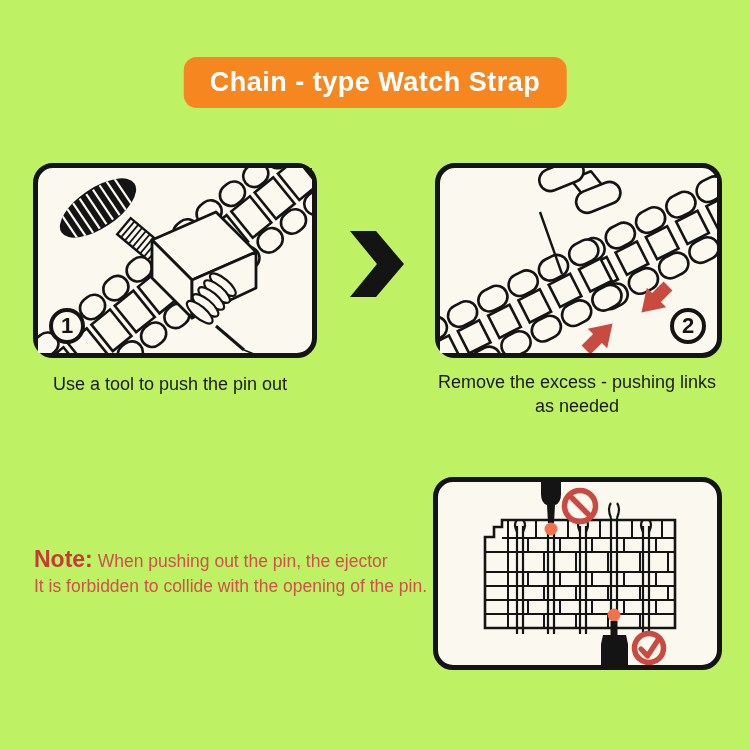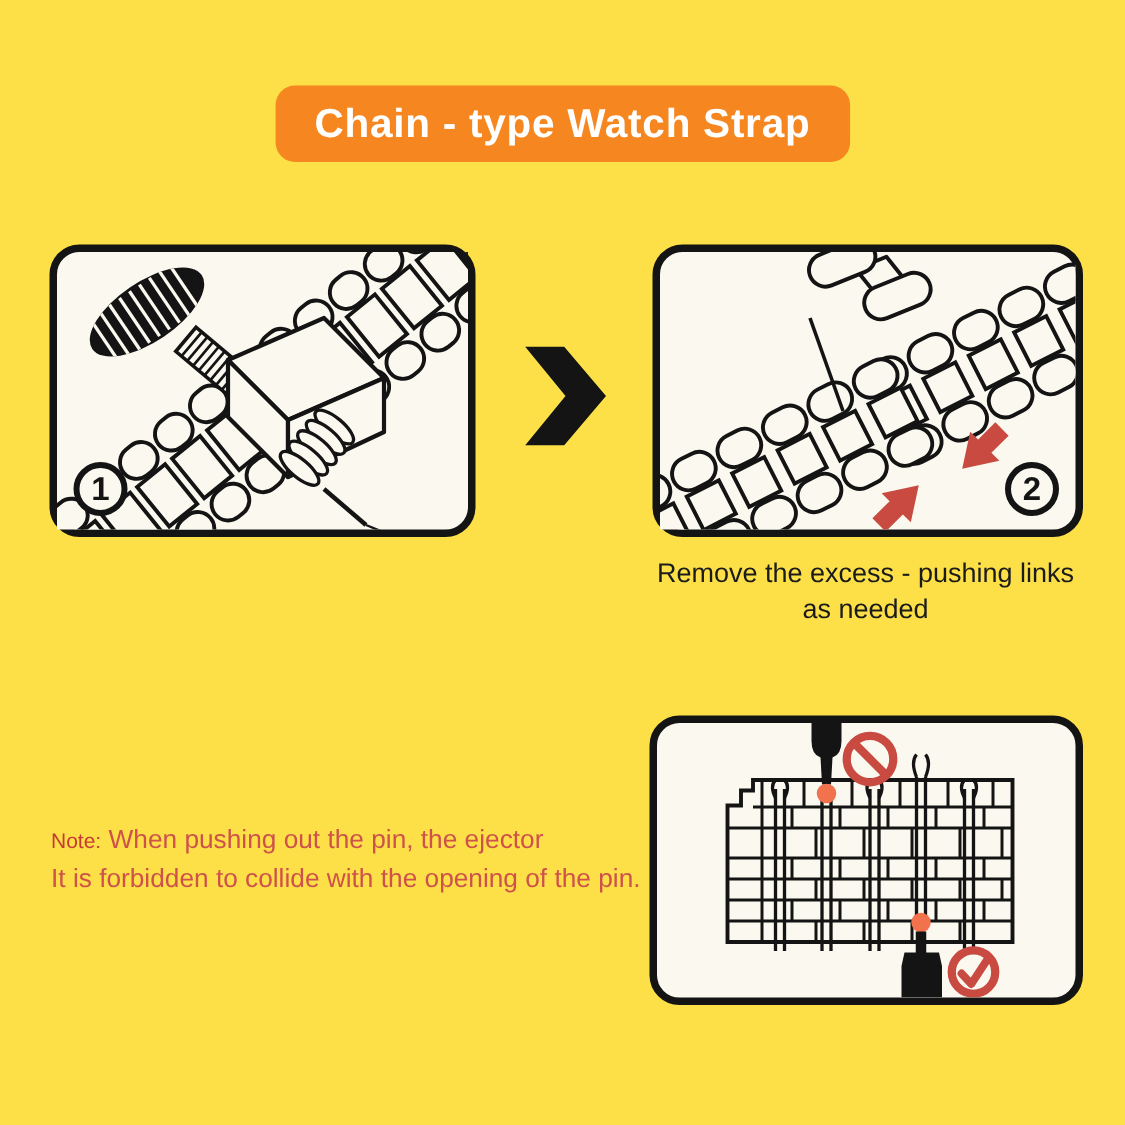--- a/index.html
+++ b/index.html
@@ -1,18 +1,18 @@
 <!DOCTYPE html>
 <html><head>
 <meta charset="utf-8">
 <title>Chain-type Watch Strap Guide</title>
 <style>
   html,body{margin:0;padding:0;}
   body{font-family:"Liberation Sans", sans-serif; background:#FEFCF4;}
-  .stage{position:relative;width:750px;height:750px;background:#fde047;overflow:hidden;}
+  .stage{position:relative;width:750px;height:750px;background:#bef264;overflow:hidden;}
 
   .banner{
     position:absolute; top:57px; left:50%; transform:translateX(-50%);
     background:#F6861F; color:#FFFFFF; font-weight:bold; font-size:27px;
     line-height:51px; height:51px; padding:0 26px; border-radius:13px;
     letter-spacing:.5px; white-space:nowrap;
   }
 
   .panel{
     position:absolute; background:#FAF8EF; border:5px solid #141414; border-radius:20px;
@@ -31,21 +31,21 @@
   .badge2{right:11px; bottom:9px;}
 
   .chevron{position:absolute; left:350px; top:231px; width:54px; height:66px;}
 
   .caption{position:absolute; text-align:center; color:#1B1B1B; font-size:18px; line-height:24px;}
   .caption1{left:23px; top:372px; width:294px;}
   .caption2{left:427px; top:370px; width:300px;}
 
   .note{position:absolute; left:34px; top:547px; width:440px; font-size:17.5px; line-height:25px; color:#CE514B;}
   .note .nline{white-space:nowrap;}
-  .note-label{font-weight:normal; font-size:14px; color:#C53B34;}
+  .note-label{font-weight:bold; font-size:23px; color:#C53B34;}
 </style>
 </head>
 <body>
 
 <div class="stage">
 
   <div class="banner">Chain - type Watch Strap</div>
 
   <div class="panel panel1">
     <svg width="274" height="185" viewBox="0 0 274 185">
@@ -167,20 +167,21 @@
       <line x1="122" y1="106" x2="100" y2="44" stroke="#141414" stroke-width="2.4"></line>
 
       <g fill="#C94A40">
         <path transform="translate(228,118) rotate(135) scale(1.25)" d="M0,-5 L13,-5 L13,-11 L30,0 L13,11 L13,5 L0,5 Z"></path>
         <path transform="translate(146,182) rotate(-45) scale(1.25)" d="M0,-5 L13,-5 L13,-11 L30,0 L13,11 L13,5 L0,5 Z"></path>
       </g>
     </svg>
     <div class="badge badge2">2</div>
   </div>
 
+  <div class="caption caption1">Use a tool to push the pin out</div>
   <div class="caption caption2">Remove the excess - pushing links as needed</div>
 
   <div class="note">
     <div class="nline">
       <span class="note-label">Note:</span>
       <span>When pushing out the pin, the ejector</span>
     </div>
     <div class="nline">It is forbidden to collide with the opening of the pin.</div>
   </div>
 

